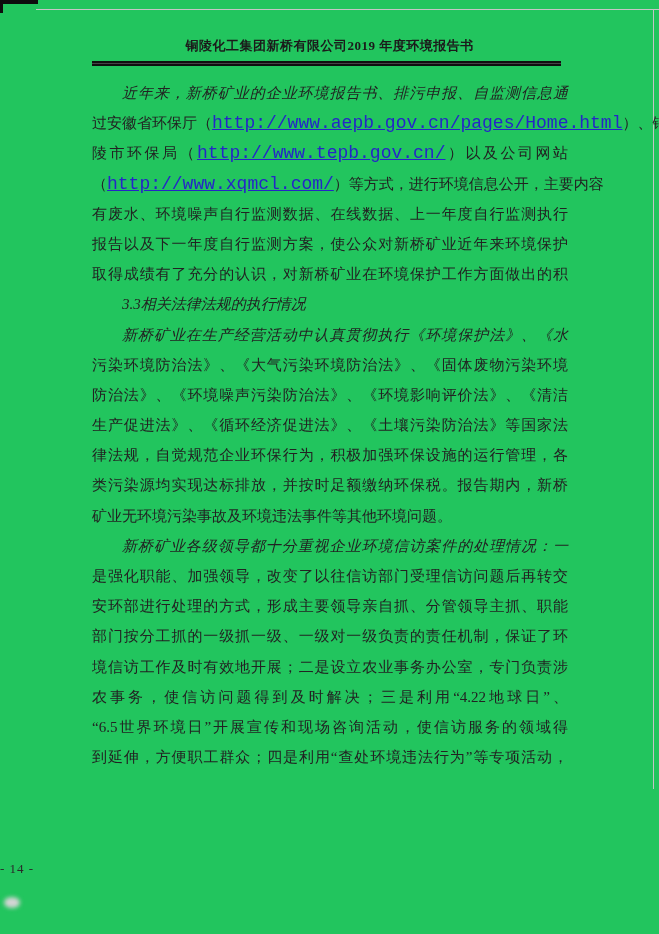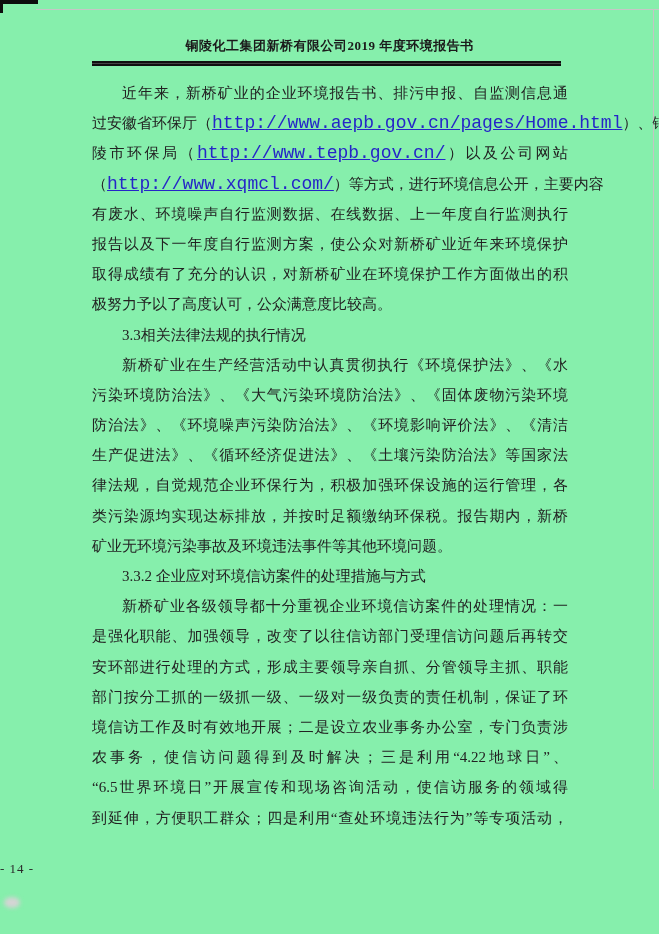--- a/index.html
+++ b/index.html
@@ -1,21 +1,21 @@
 <!DOCTYPE html>
 <html style="--link-color: #2525c8;"><head>
 <meta charset="utf-8">
 <style>
   html, body { margin: 0; padding: 0; background: #e8e8e8; }
   .page {
     position: relative;
     width: 659px;
     height: 934px;
     margin: 0 auto;
-    background: #86efac;
+    background: #22c55e;
     overflow: hidden;
     font-family: "Liberation Serif", "DejaVu Serif", serif;
     color: #222222;
   }
   
   .scan-top-bar   { position: absolute; left: 0; top: 0; width: 38px; height: 4px; background: #0d0d0d; }
   .scan-left-notch{ position: absolute; left: 0; top: 0; width: 3px; height: 13px; background: #0d0d0d; }
   .scan-top-line  { position: absolute; left: 36px; top: 9px; right: 0; height: 1px; background: #c6c6c6; }
   .scan-right-line{ position: absolute; left: 653px; top: 9px; width: 1px; height: 780px; background: #c4c4c4; }
   .scan-smudge    { position: absolute; left: 4px; top: 897px; width: 16px; height: 11px;
@@ -35,21 +35,21 @@
     position: absolute; top: 78px; left: 92px; width: 476px;
   }
   .line {
     margin: 0; height: 30.2px; line-height: 30.2px;
     font-size: 15px;
     text-align: justify; text-align-last: justify;
     text-justify: inter-character;
     white-space: nowrap;
   }
   .line.left { text-align-last: left; }
-  .line.indent { text-indent: 2em; }
+  .line.indent { text-indent: 2em; font-style: italic; }
   .doc-link {
     color: var(--link-color, #2525c8);
     text-decoration: underline;
     font-family: "Liberation Mono", "DejaVu Sans Mono", monospace;
     font-size: 18px;
     cursor: pointer;
   }
   
   .footer {
     position: absolute; top: 858px; left: 0; width: 100%; height: 22px;
@@ -72,30 +72,28 @@
   <div class="header-rule"></div>
 
   <div class="content" id="content">
       <p class="line indent"><span>近年来，新桥矿业的企业环境报告书、排污申报、自监测信息通</span></p>
       <p class="line"><span>过安徽省环保厅（</span><a class="doc-link">http://www.aepb.gov.cn/pages/Home.html</a><span>）、铜</span></p>
       <p class="line"><span>陵市环保局（</span><a class="doc-link">http://www.tepb.gov.cn/</a><span>）以及公司网站</span></p>
       <p class="line"><span>（</span><a class="doc-link">http://www.xqmcl.com/</a><span>）等方式，进行环境信息公开，主要内容</span></p>
       <p class="line"><span>有废水、环境噪声自行监测数据、在线数据、上一年度自行监测执行</span></p>
       <p class="line"><span>报告以及下一年度自行监测方案，使公众对新桥矿业近年来环境保护</span></p>
       <p class="line"><span>取得成绩有了充分的认识，对新桥矿业在环境保护工作方面做出的积</span></p>
-      <p class="line left"><span>极努力予以了高度认可，公众满意度比较高。</span></p>
       <p class="line indent left"><span>3.3相关法律法规的执行情况</span></p>
       <p class="line indent"><span>新桥矿业在生产经营活动中认真贯彻执行《环境保护法》、《水</span></p>
       <p class="line"><span>污染环境防治法》、《大气污染环境防治法》、《固体废物污染环境</span></p>
       <p class="line"><span>防治法》、《环境噪声污染防治法》、《环境影响评价法》、《清洁</span></p>
       <p class="line"><span>生产促进法》、《循环经济促进法》、《土壤污染防治法》等国家法</span></p>
       <p class="line"><span>律法规，自觉规范企业环保行为，积极加强环保设施的运行管理，各</span></p>
       <p class="line"><span>类污染源均实现达标排放，并按时足额缴纳环保税。报告期内，新桥</span></p>
       <p class="line left"><span>矿业无环境污染事故及环境违法事件等其他环境问题。</span></p>
-      <p class="line indent left"><span>3.3.2 企业应对环境信访案件的处理措施与方式</span></p>
       <p class="line indent"><span>新桥矿业各级领导都十分重视企业环境信访案件的处理情况：一</span></p>
       <p class="line"><span>是强化职能、加强领导，改变了以往信访部门受理信访问题后再转交</span></p>
       <p class="line"><span>安环部进行处理的方式，形成主要领导亲自抓、分管领导主抓、职能</span></p>
       <p class="line"><span>部门按分工抓的一级抓一级、一级对一级负责的责任机制，保证了环</span></p>
       <p class="line"><span>境信访工作及时有效地开展；二是设立农业事务办公室，专门负责涉</span></p>
       <p class="line"><span>农事务，使信访问题得到及时解决；三是利用“4.22地球日”、</span></p>
       <p class="line"><span>“6.5世界环境日”开展宣传和现场咨询活动，使信访服务的领域得</span></p>
       <p class="line"><span>到延伸，方便职工群众；四是利用“查处环境违法行为”等专项活动，</span></p>
     </div>
 

